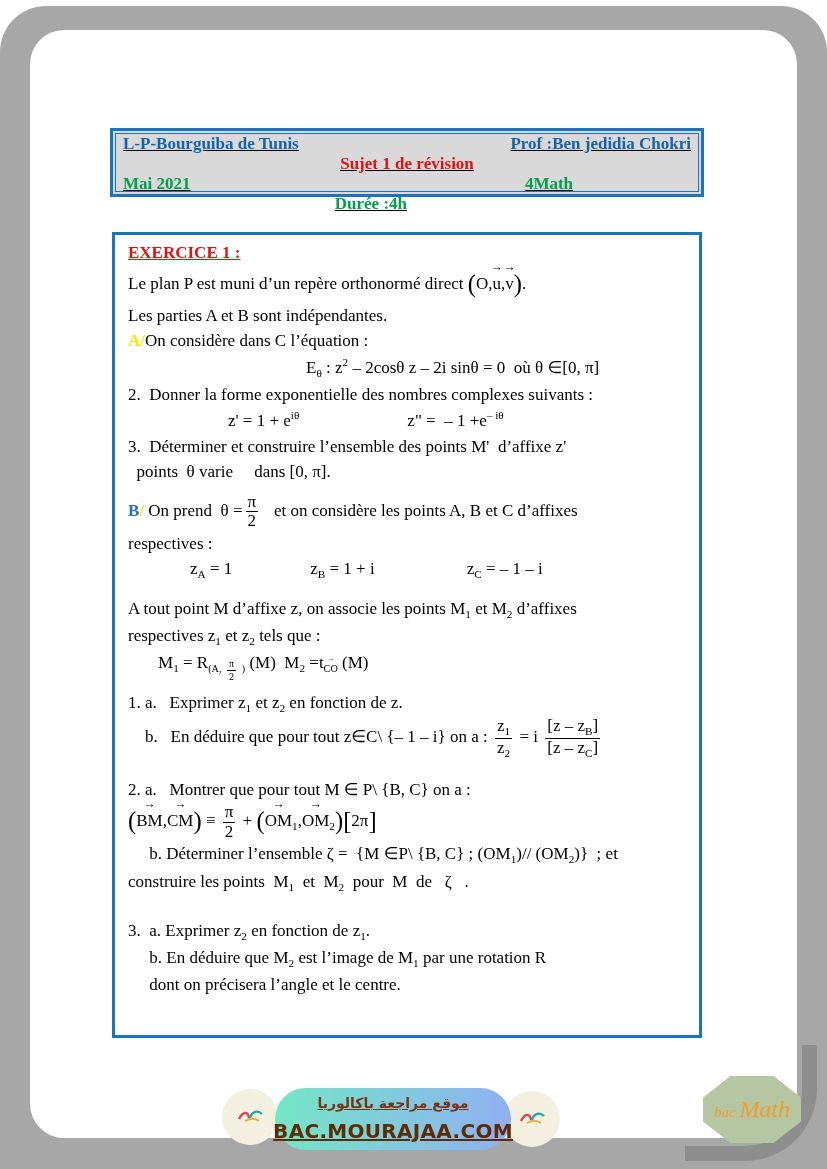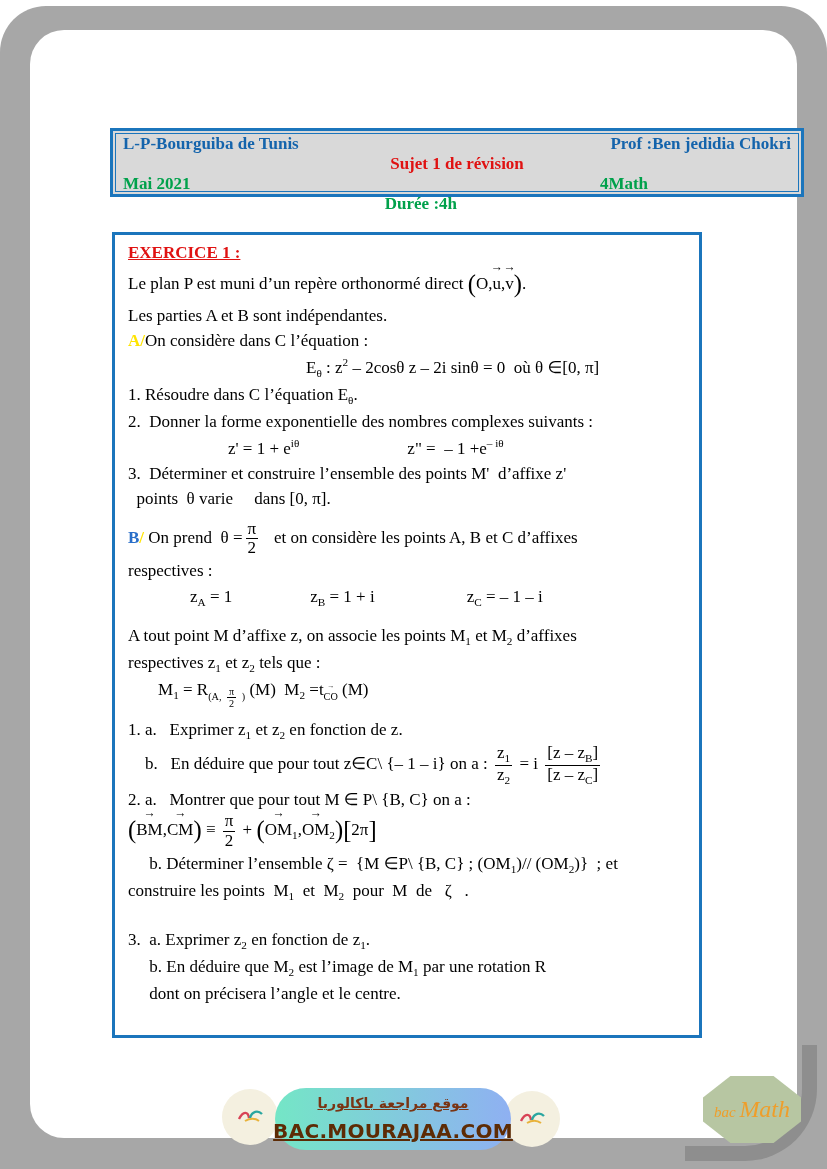--- a/index.html
+++ b/index.html
@@ -2,37 +2,37 @@
 <html><head>
 <meta charset="utf-8">
 <style>
   html,body{margin:0;padding:0;background:#ffffff;}
   #canvas{position:relative;width:827px;height:1169px;background:#ffffff;overflow:hidden;
           font-family:"Liberation Serif", serif;color:#000;}
   .graybg{position:absolute;left:0;right:0;top:6px;bottom:0;background:#a7a7a7;border-radius:46px 46px 0 0;}
   .page{position:absolute;left:30px;top:30px;width:767px;height:1108px;background:#ffffff;border-radius:34px;}
 
   
-  .header-box{position:absolute;left:110px;top:128px;width:694px;height:69px;background:#d9d9d9;
+  .header-box{position:absolute;left:110px;top:128px;width:594px;height:69px;background:#d9d9d9;
               border:3px solid #1b75bc;box-shadow:inset 0 0 0 2px #d9d9d9, inset 0 0 0 3px #1b75bc;
-              box-sizing:border-box;padding:3px 10px 2px 10px;display:flex;flex-direction:column;justify-content:space-between;}
+              box-sizing:border-box;padding:3px 10px 2px 10px;display:flex;flex-direction:column;justify-content:space-between;text-decoration:underline;}
   .hrow{display:flex;justify-content:space-between;font-size:17px;font-weight:bold;line-height:20px;}
   .hrow.center{justify-content:center;}
   .hrow.three{display:grid;grid-template-columns:1fr 1fr;}
   .hrow.three :nth-child(2){text-align:center;}
   .hrow.three :nth-child(3){text-align:right;}
   .blue{color:#1464ac;} .red{color:#e01212;} .green{color:#00a14b;}
 
   
   .ex-box{position:absolute;left:112px;top:232px;width:590px;height:806px;border:3px solid #1b75bc;
           background:#ffffff;box-sizing:border-box;padding:8px 12px 4px 13px;overflow:hidden;}
   .ex-title{color:#e01212;font-weight:bold;font-size:17px;text-decoration:underline;margin-bottom:3px;}
   .line{font-size:17px;line-height:1.5;white-space:pre-wrap;}
   .ind180{padding-left:178px;} .ind105{padding-left:100px;} .ind65{padding-left:62px;} .ind28{padding-left:30px;}
-  .mt8{margin-top:8px;} .mt12{margin-top:12px;} .mt18{margin-top:0;} .mt22{margin-top:22px;}
+  .mt8{margin-top:8px;} .mt12{margin-top:12px;} .mt18{margin-top:18px;} .mt22{margin-top:22px;}
   .ylw{color:#ffe400;font-weight:bold;} .blu{color:#2a6fc9;font-weight:bold;}
   sub,sup{font-size:0.66em;}
   .stack{font-size:0.6em;}
   .frac{display:inline-flex;flex-direction:column;align-items:center;vertical-align:middle;
         line-height:1.1;margin:0 3px;text-align:center;}
   .fn{border-bottom:1.4px solid #000;padding:0 2px;}
   .fd{padding:0 2px;}
   .vec{position:relative;display:inline-block;margin-top:2px;}
   .vec::after{content:"→";position:absolute;top:-0.85em;left:50%;transform:translateX(-50%);
               font-size:0.72em;line-height:1;}
@@ -81,21 +81,20 @@
     </div>
   </div>
 
   <div class="ex-box">
     <div class="ex-title">EXERCICE 1 :</div>
     <div>
         <div class="line">Le plan P est muni d’un repère orthonormé direct <span class="big">(</span>O,<span class="vec">u</span>,<span class="vec">v</span><span class="big">)</span>.</div>
         <div class="line">Les parties A et B sont indépendantes.</div>
         <div class="line"><span class="ylw">A/</span>On considère dans C l’équation :</div>
         <div class="line ind180">E<sub>θ</sub> : z<sup>2</sup> – 2cosθ z – 2i sinθ = 0  où θ ∈[0, π]</div>
-        <div class="line">1. Résoudre dans C l’équation E<sub>θ</sub>.</div>
         <div class="line">2.  Donner la forme exponentielle des nombres complexes suivants :</div>
         <div class="line ind105">z' = 1 + e<sup>iθ</sup><span class="hgap" style="width: 108px;"></span>z" =  – 1 +e<sup>– iθ</sup></div>
         <div class="line">3.  Déterminer et construire l’ensemble des points M'  d’affixe z'</div>
         <div class="line">  points  θ varie     dans [0, π].</div>
         <div class="line mt8"><span class="blu">B</span><span class="ylw">/</span> On prend  θ =<span class="frac"><span class="fn">π</span><span class="fd">2</span></span>   et on considère les points A, B et C d’affixes</div>
         <div class="line">respectives :</div>
         <div class="line ind65">z<sub>A</sub> = 1<span class="hgap" style="width: 78px;"></span>z<sub>B</sub> = 1 + i<span class="hgap" style="width: 92px;"></span>z<sub>C</sub> = – 1 – i</div>
         <div class="line mt12">A tout point M d’affixe z, on associe les points M<sub>1</sub> et M<sub>2</sub> d’affixes</div>
         <div class="line">respectives z<sub>1</sub> et z<sub>2</sub> tels que :</div>
         <div class="line ind28">M<sub>1</sub> = R<sub class="stack">(A, <span class="frac"><span class="fn">π</span><span class="fd">2</span></span> )</sub> (M)  M<sub>2</sub> =t<sub class="stack"><span class="vec">CO</span></sub> (M)</div>

